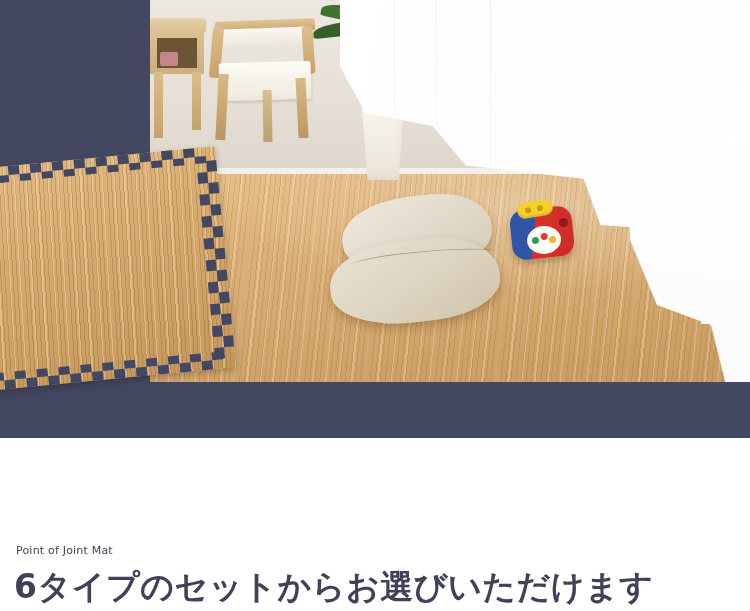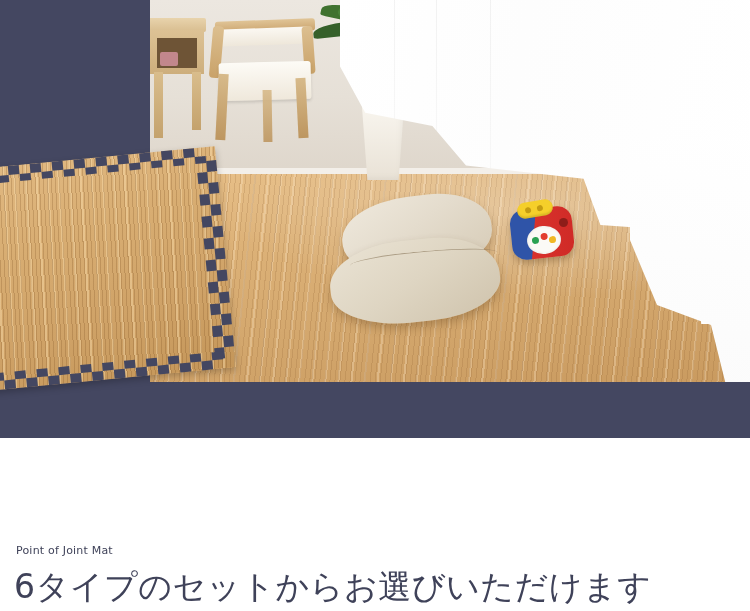--- a/index.html
+++ b/index.html
@@ -222,21 +222,21 @@
   }
 
   
   .point-label{
     position:absolute; left:16px; top:544px;
     font-size:11px; color:#3f4259; letter-spacing:0.2px;
     font-family:"DejaVu Sans","Liberation Sans",sans-serif;
   }
   .main-heading{
     position:absolute; left:14px; top:565px;
-    font-size:33px; font-weight:normal; color:#3f4259;
+    font-size:33px; font-weight:bold; color:#3f4259;
     letter-spacing:0.5px; white-space:nowrap;
     font-family:"DejaVu Sans","Liberation Sans",sans-serif;
   }
 </style>
 </head>
 <body>
 
 <div id="stage">
 
   <div class="hero-band"></div>

